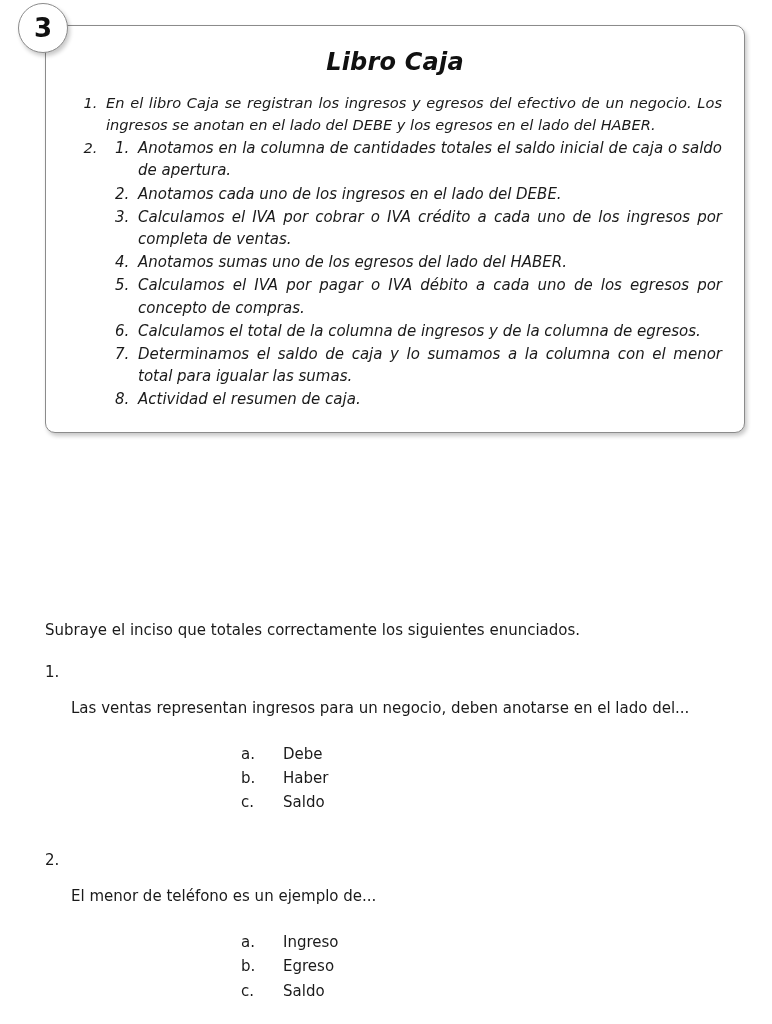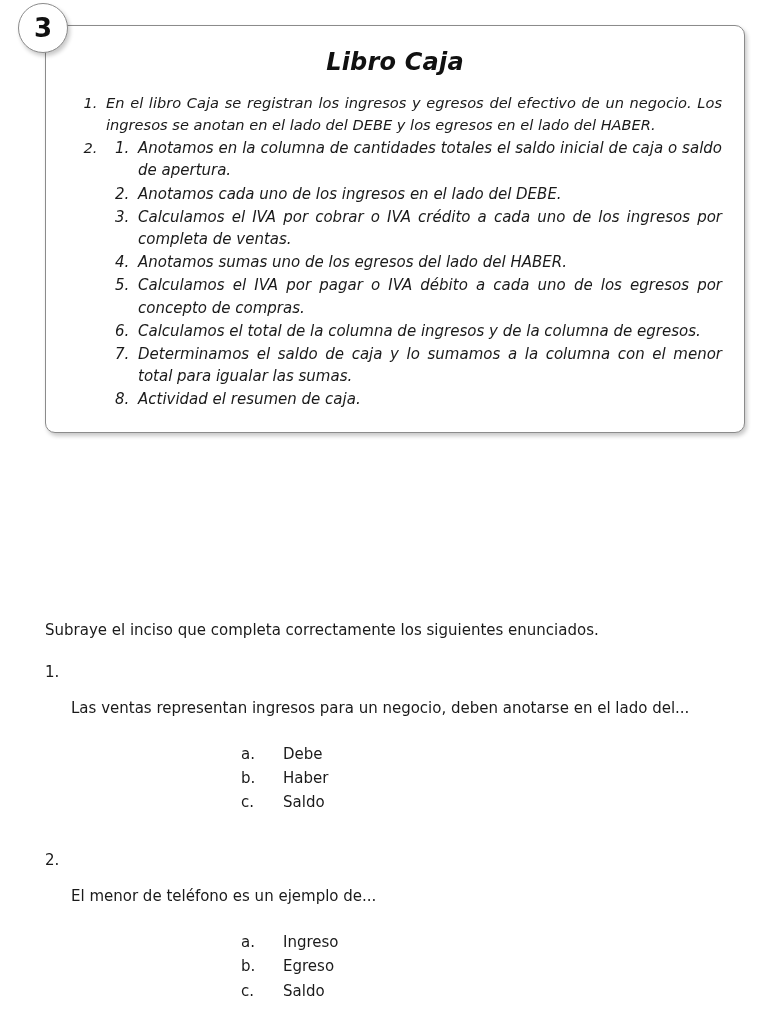--- a/index.html
+++ b/index.html
@@ -181,21 +181,21 @@
             <li><span>Calculamos el total de la columna de ingresos y de la columna de egresos.</span></li>
             <li><span>Determinamos el saldo de caja y lo sumamos a la columna con el menor total para igualar las sumas.</span></li>
             <li><span>Actividad el resumen de caja.</span></li>
           </ol>
         </li>
       </ol>
     </div>
   </div>
 
   <div class="activity">
-    <div class="activity-intro">Subraye el inciso que completa correctamente los siguientes enunciados.</div>
+    <div class="activity-intro">Subraye el inciso que totales correctamente los siguientes enunciados.</div>
 
     <div class="q-block">
       <div class="q-row">
         <div class="q-num">1.</div>
         <div class="q-text">Las ventas representan ingresos para un negocio, deben anotarse en el lado del...</div>
       </div>
       <ul class="options">
         <li>
           <span class="opt-letter">a.</span>
           <span class="opt-text">Debe</span>

